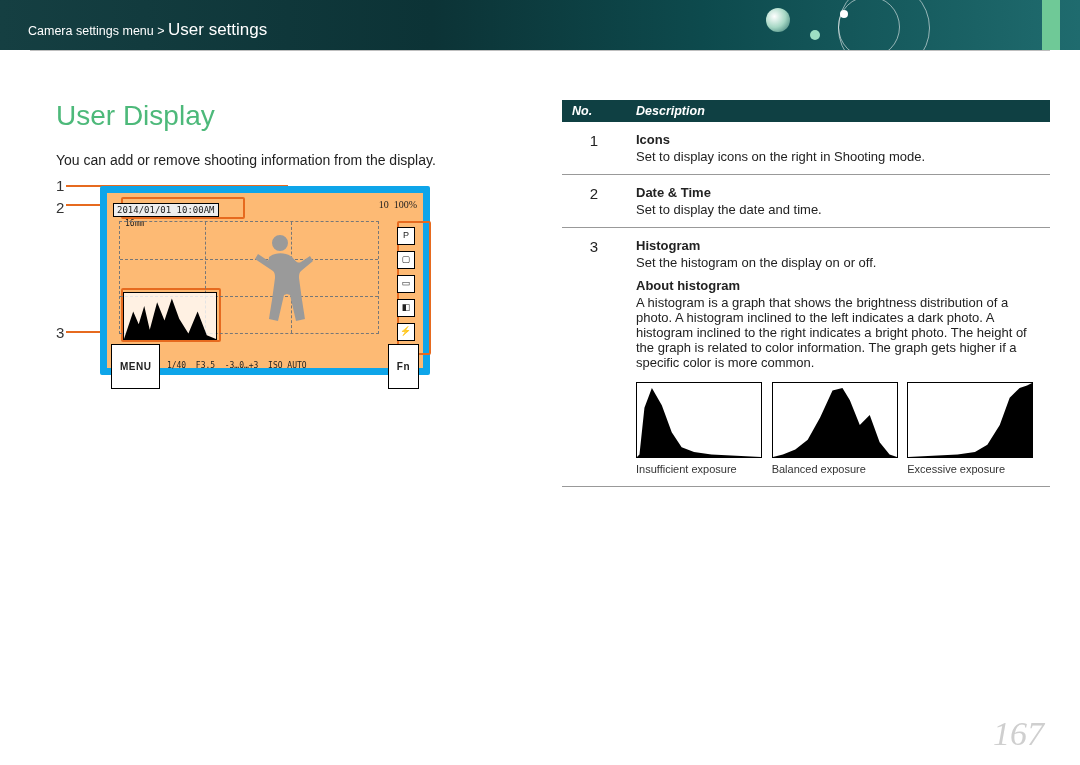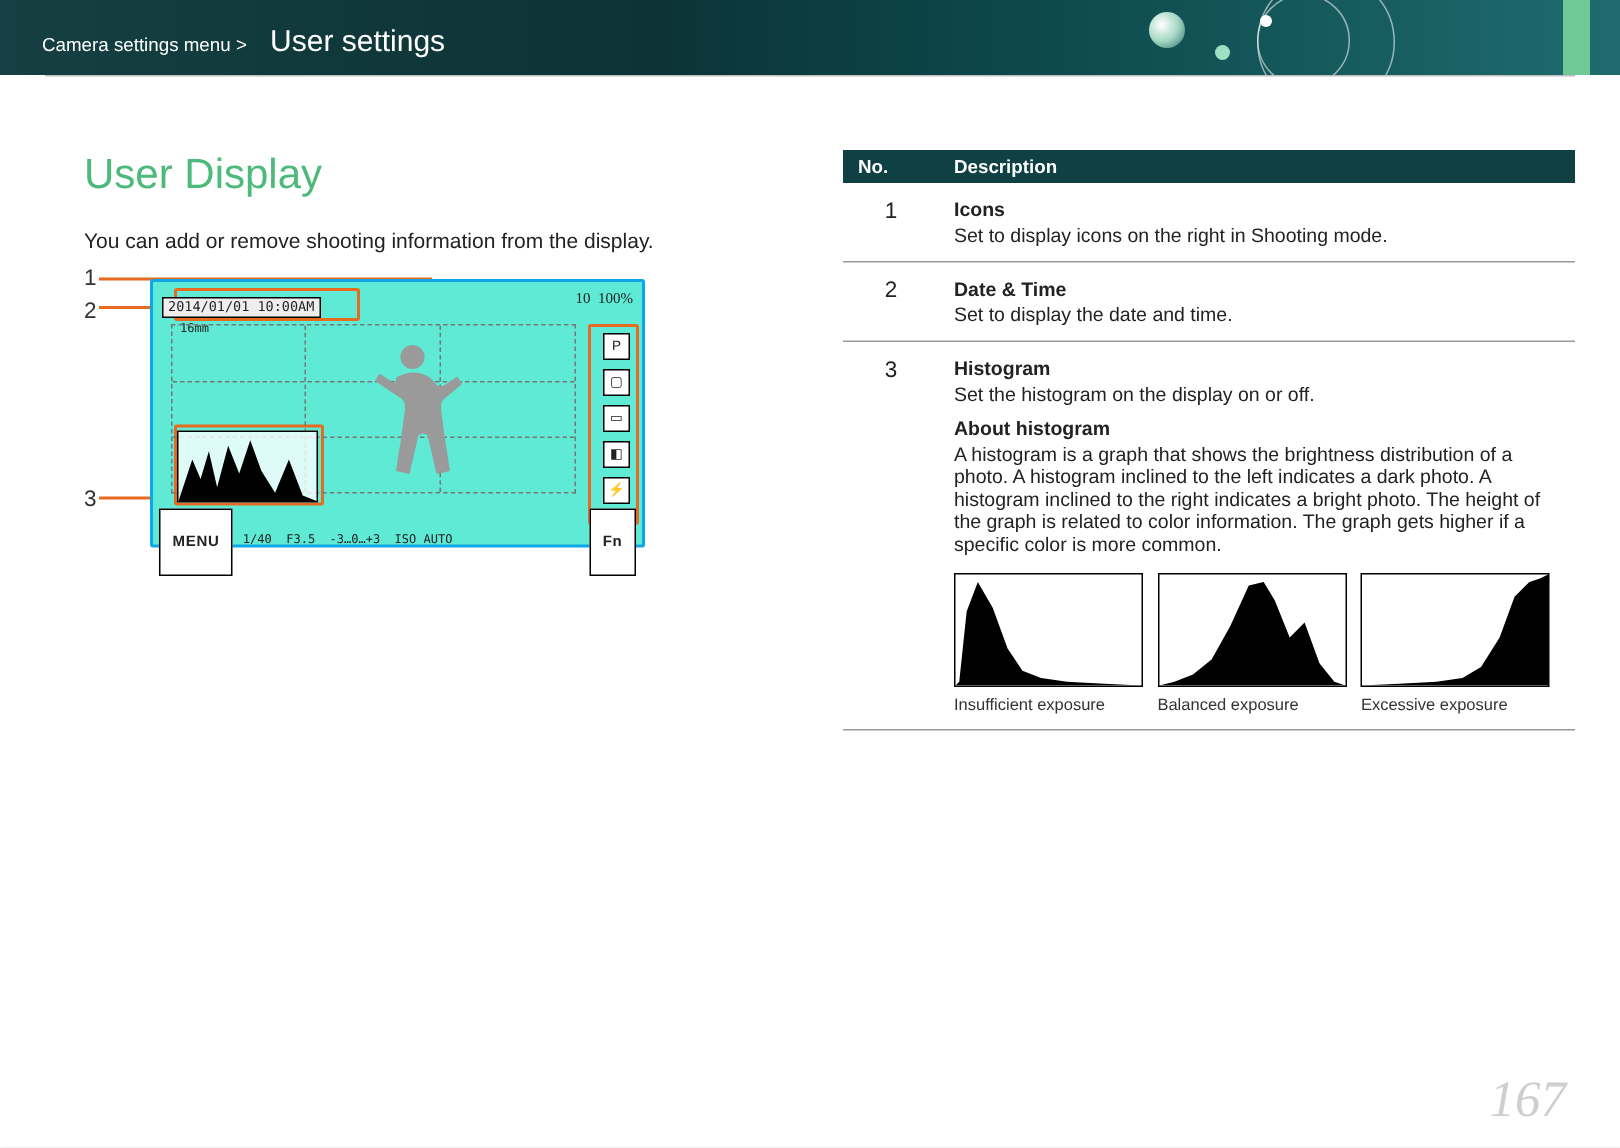--- a/index.html
+++ b/index.html
@@ -10,37 +10,37 @@
     --muted:#555;
     --rule:#bfbfbf;
     --orange:#e66a1f;
     --pgnum:#cfcfcf;
   }
   html,body{margin:0;padding:0;background:#f0f0f0;font-family:"Segoe UI",Arial,Helvetica,sans-serif;color:var(--text);}
   .page{width:1080px;height:765px;background:var(--bg);position:relative;overflow:hidden;box-shadow:0 0 5px rgba(0,0,0,.15);}
   
   .hdr{height:50px;background:linear-gradient(90deg,#153f42 0%,#0c3336 40%,#0d4a4d 65%,#1f6b6e 100%);color:#fff;position:relative;}
   .hdr .bc{position:absolute;left:28px;bottom:10px;font-size:12.5px;}
-  .hdr .bc .sec{font-size:20px;vertical-align:baseline;margin-left:12px;}
+  .hdr .bc .sec{font-size:17px;vertical-align:baseline;}
   .hdr .deco{position:absolute;right:120px;top:0;height:50px;width:260px;}
   .hdr .deco span{position:absolute;border-radius:50%;border:1px solid rgba(255,255,255,.55);}
   .hdr .tab{position:absolute;right:20px;top:0;width:18px;height:50px;background:var(--accent-green);}
   .rule-top{position:absolute;left:30px;right:30px;top:50px;border-top:1px solid var(--rule);}
   
   .body{position:absolute;left:56px;right:30px;top:100px;display:flex;gap:76px;}
   .left{width:430px;}
   .right{flex:1;}
   h1.title{color:#4db97a;font-weight:400;font-size:28px;margin:0 0 6px 0;}
   .intro{font-size:14px;margin:20px 0 18px 0;}
   
   .diagram{position:relative;width:330px;margin-left:44px;}
   .callouts{position:absolute;left:-44px;top:-8px;font-size:15px;color:#333;line-height:1;}
   .callouts div{margin:0 0 7px 0;}
   .callouts .c3{margin-top:110px;}
-  .lcd{border:2px solid #0ea5e9;background:#5eead4;height:175px;position:relative;border-radius:2px;}
+  .lcd{border:7px solid #0ea5e9;background:#fdba74;height:175px;position:relative;border-radius:2px;}
   
   .lcd .topbar{position:absolute;left:6px;right:6px;top:6px;height:16px;}
   .lcd .topbar .dt{display:inline-block;background:#eee;border:1px solid #000;font-size:9px;padding:1px 3px;font-family:monospace;}
   .lcd .topbar .right{float:right;font-size:10px;font-family:Liberation Serif, serif;}
   .lcd .lens{position:absolute;left:18px;top:26px;font-size:8px;font-family:monospace;}
   .lcd .grid{position:absolute;left:12px;right:44px;top:28px;bottom:34px;border:1px dashed #777;}
   .lcd .grid:before,.lcd .grid:after{content:"";position:absolute;background:transparent;}
   .lcd .grid:before{left:33%;top:0;bottom:0;border-left:1px dashed #777;width:33%;border-right:1px dashed #777;}
   .lcd .grid:after{top:33%;left:0;right:0;border-top:1px dashed #777;height:33%;border-bottom:1px dashed #777;}
   .lcd .person{position:absolute;left:140px;top:36px;width:70px;height:100px;}
@@ -55,21 +55,21 @@
   
   .hiA{position:absolute;border:2px solid var(--orange);border-radius:2px;}
   .hiIcons{left:290px;top:28px;width:30px;height:130px;}
   .hiDate{left:14px;top:4px;width:120px;height:18px;}
   .hiHisto{left:14px;bottom:26px;width:96px;height:50px;}
   
   .lead{position:absolute;background:var(--orange);height:1.5px;}
   .lead.v{width:1.5px;height:auto;}
   
   .tbl{width:100%;border-collapse:collapse;font-size:13px;}
-  .tbl thead th{background:#0f4043;color:#fff;text-align:left;font-weight:600;padding:4px 10px;font-size:12.5px;}
+  .tbl thead th{background:#0f4043;color:#fff;text-align:left;font-weight:600;padding:4px 10px;font-size:12.5px;font-style:italic;}
   .tbl thead th:first-child{width:44px;}
   .tbl tbody td{border-bottom:1px solid #999;padding:10px 10px;vertical-align:top;}
   .tbl tbody td.n{text-align:center;font-size:15px;}
   .tbl b{display:block;margin-bottom:2px;}
   .histbox{display:inline-block;width:124px;height:74px;border:1px solid #000;margin:6px 6px 3px 0;background:#fff;vertical-align:top;}
   .histbox svg{width:100%;height:100%;}
   .histlbl{display:inline-block;width:128px;text-align:left;font-size:11px;color:#333;margin-right:4px;}
   
   .pgnum{position:absolute;right:36px;bottom:12px;font-style:italic;font-family:Georgia,serif;font-size:34px;color:var(--pgnum);}
 </style>

